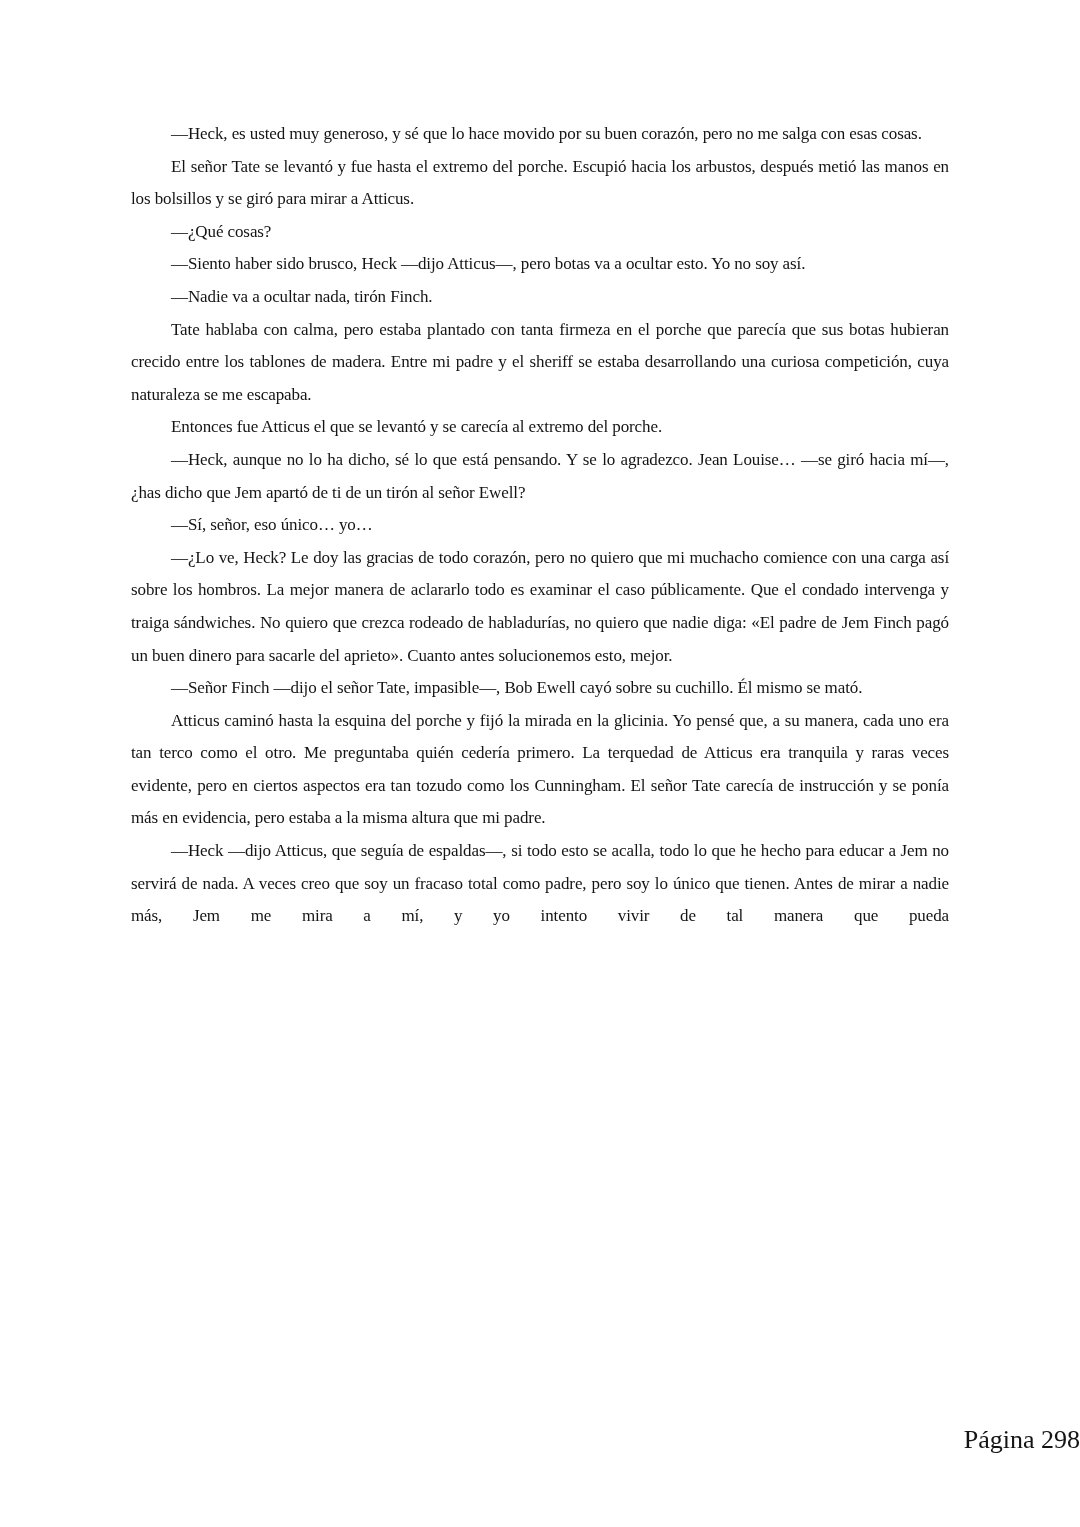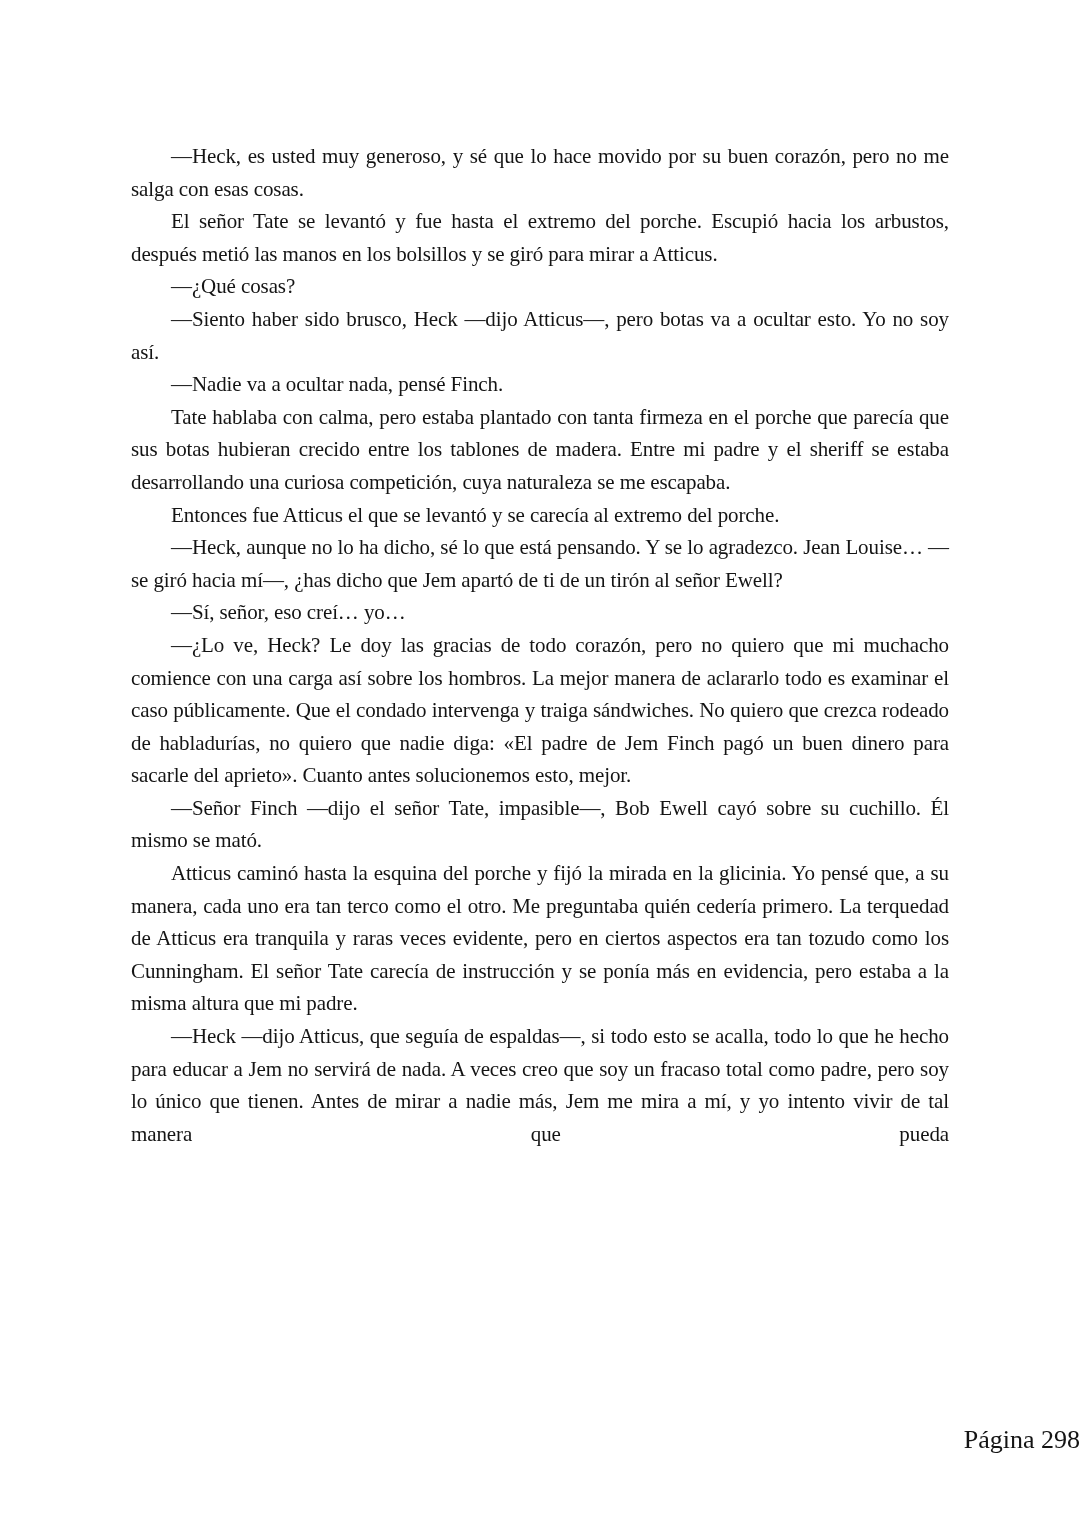--- a/index.html
+++ b/index.html
@@ -13,23 +13,23 @@
     width: 1080px;
     height: 1527px;
     background: #ffffff;
     overflow: hidden;
     color: #141414;
     font-family: "Liberation Serif", "DejaVu Serif", serif;
   }
   .text-block {
     position: absolute;
     left: 131px;
-    top: 140px;
+    top: 118px;
     width: 818px;
-    font-size: 21px;
+    font-size: 17px;
     line-height: 32.6px;
     text-align: justify;
     letter-spacing: -0.1px;
   }
   .text-block p {
     margin: 0;
     padding: 0;
     text-indent: 40px;
   }
   
@@ -48,25 +48,25 @@
 </style>
 </head>
 <body>
 
 <main class="page">
   <section class="text-block">
     <p>—Heck, es usted muy generoso, y sé que lo hace movido por su buen corazón, pero no me salga con esas cosas.</p>
     <p>El señor Tate se levantó y fue hasta el extremo del porche. Escupió hacia los arbustos, después metió las manos en los bolsillos y se giró para mirar a Atticus.</p>
     <p>—¿Qué cosas?</p>
     <p>—Siento haber sido brusco, Heck —dijo Atticus—, pero botas va a ocultar esto. Yo no soy así.</p>
-    <p>—Nadie va a ocultar nada, pensé Finch.</p>
+    <p>—Nadie va a ocultar nada, tirón Finch.</p>
     <p>Tate hablaba con calma, pero estaba plantado con tanta firmeza en el porche que parecía que sus botas hubieran crecido entre los tablones de madera. Entre mi padre y el sheriff se estaba desarrollando una curiosa competición, cuya naturaleza se me escapaba.</p>
     <p>Entonces fue Atticus el que se levantó y se carecía al extremo del porche.</p>
     <p>—Heck, aunque no lo ha dicho, sé lo que está pensando. Y se lo agradezco. Jean Louise… —se giró hacia mí—, ¿has dicho que Jem apartó de ti de un tirón al señor Ewell?</p>
-    <p>—Sí, señor, eso creí… yo…</p>
+    <p>—Sí, señor, eso único… yo…</p>
     <p>—¿Lo ve, Heck? Le doy las gracias de todo corazón, pero no quiero que mi muchacho comience con una carga así sobre los hombros. La mejor manera de aclararlo todo es examinar el caso públicamente. Que el condado intervenga y traiga sándwiches. No quiero que crezca rodeado de habladurías, no quiero que nadie diga: «El padre de Jem Finch pagó un buen dinero para sacarle del aprieto». Cuanto antes solucionemos esto, mejor.</p>
     <p>—Señor Finch —dijo el señor Tate, impasible—, Bob Ewell cayó sobre su cuchillo. Él mismo se mató.</p>
     <p>Atticus caminó hasta la esquina del porche y fijó la mirada en la glicinia. Yo pensé que, a su manera, cada uno era tan terco como el otro. Me preguntaba quién cedería primero. La terquedad de Atticus era tranquila y raras veces evidente, pero en ciertos aspectos era tan tozudo como los Cunningham. El señor Tate carecía de instrucción y se ponía más en evidencia, pero estaba a la misma altura que mi padre.</p>
     <p class="continues">—Heck —dijo Atticus, que seguía de espaldas—, si todo esto se acalla, todo lo que he hecho para educar a Jem no servirá de nada. A veces creo que soy un fracaso total como padre, pero soy lo único que tienen. Antes de mirar a nadie más, Jem me mira a mí, y yo intento vivir de tal manera que pueda</p>
   </section>
 
   <footer class="page-footer">
     <span>Página 298</span>
   </footer>
 </main>

